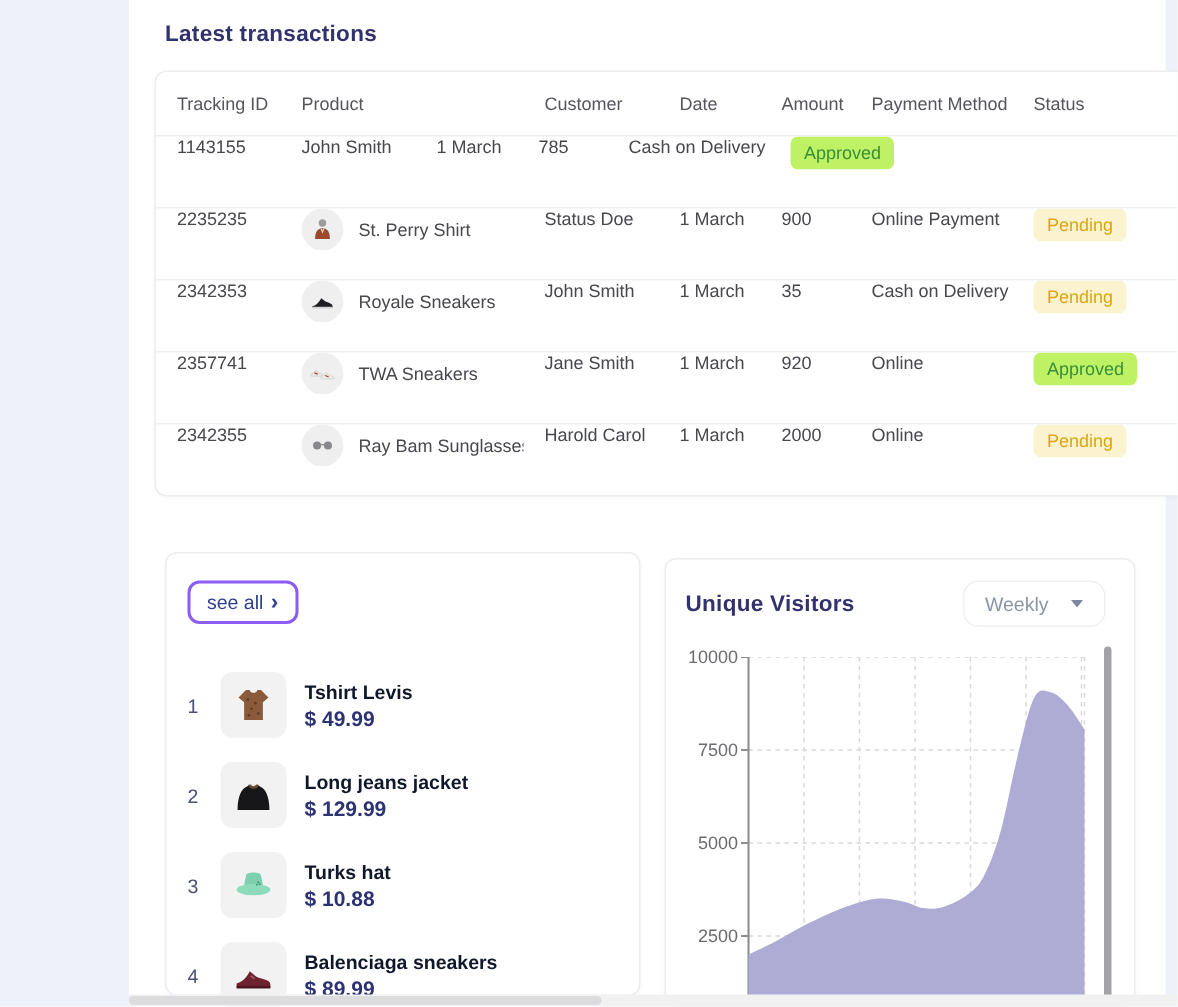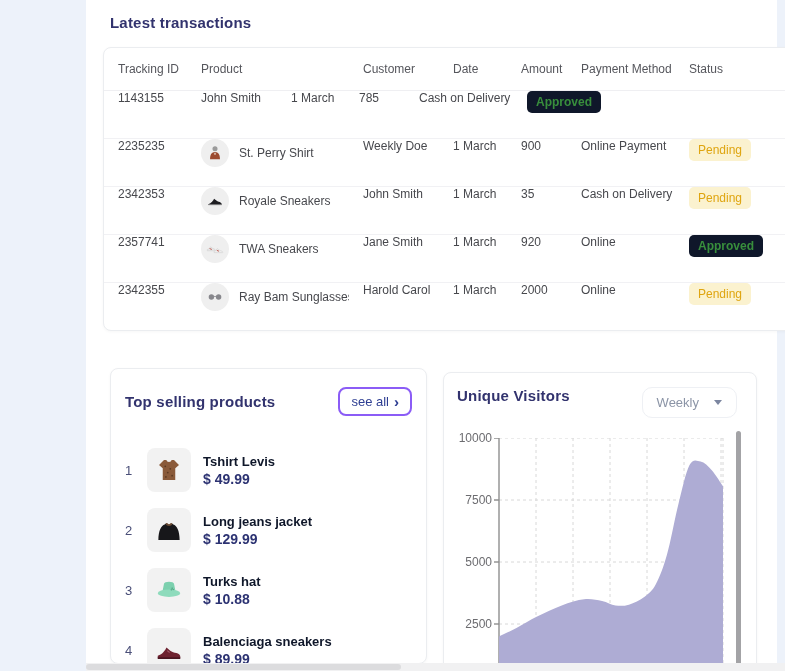--- a/index.html
+++ b/index.html
@@ -17,41 +17,41 @@
   .thead .cell { font-size:12px; color:#55565c; }
   .trow { display:flex; height:48px; align-items:flex-start; border-bottom:1px solid #f1f1f4; }
   .trow:last-child { border-bottom:none; }
   .cell { padding-left:14px; font-size:12px; color:#47484d; white-space:nowrap; overflow:hidden; }
   .c1{width:83px;} .c2{width:162px; display:flex; align-items:center;}
   .c3{width:90px;} .c4{width:68px;} .c5{width:60px;} .c6{width:108px;} .c7{flex:1;}
   .thumb { width:28px; height:28px; border-radius:50%; background:#efefef; display:inline-flex;
            align-items:center; justify-content:center; margin-right:10px; flex:none; }
   .thumb svg { display:block; }
   .badge { display:inline-block; padding:4px 9px; border-radius:5px; font-size:12px; }
-  .badge-approved { background:#0f172a; color:#388e3c;font-weight:bold; }
+  .badge-approved { background:#bef264; color:#388e3c; }
   .badge-pending  { background:#fbf2cf; color:#dfa510; }
 
   
   .products-card { left:24px; top:368px; width:317px; height:296px; padding:18px 14px 0 14px; }
   .card-head { display:flex; align-items:center; justify-content:space-between; }
   .see-all-btn { display:inline-flex; align-items:center; gap:5px; border:2px solid #8b5cf6;
                  background:#fff; border-radius:8px; padding:5px 11px; font-size:13px;
                  color:#2d3d92; cursor:pointer; }
   .see-all-btn .chev { font-size:15px; font-weight:700; line-height:1; }
   .plist { margin-top:24px; }
   .pitem { display:flex; align-items:center; height:60px; }
   .rank { width:22px; font-size:13px; color:#4a4f78; }
   .pthumb { width:44px; height:44px; border-radius:8px; background:#f2f2f2; display:flex;
             align-items:center; justify-content:center; margin-right:12px; flex:none; }
   .pname { font-size:13px; color:#0f172a; line-height:1.45;font-weight:bold; }
   .pprice { font-size:14px; font-weight:700; color:#2c3272; }
 
   
   .visitors-card { left:357px; top:372px; width:314px; height:299px; overflow:hidden; }
-  .visitors-head { display:flex; align-items:flex-start; justify-content:space-between; padding:14px 19px 0 13px; }
+  .visitors-head { display:flex; align-items:center; justify-content:space-between; padding:14px 19px 0 13px; }
   .period-btn { display:inline-flex; align-items:center; gap:15px; border:1px solid #eef0f4;
                 background:#fff; border-radius:10px; padding:7px 14px; font-size:13px;
                 color:#8b94a6; cursor:pointer; }
   .caret-down { width:0; height:0; border-left:4px solid transparent; border-right:4px solid transparent;
                 border-top:5px solid #7c86a0; }
   .chart-wrap { position:absolute; left:0; top:58px; right:0; bottom:0; }
   .ytick { position:absolute; width:44px; text-align:right; font-size:12px; color:#6c6c70; line-height:14px; }
   .ytick:nth-of-type(1){ left:4px; top:0px; }
   .ytick:nth-of-type(2){ left:4px; top:62px; }
   .ytick:nth-of-type(3){ left:4px; top:124px; }
@@ -97,21 +97,21 @@
       <div class="cell c2">
         <span class="thumb">
           <svg width="18" height="18" viewBox="0 0 20 20">
               <circle cx="10" cy="5.2" r="2.8" fill="#9b9b9b"></circle>
               <path d="M4.5 17 C4.5 11.5 6.5 9 10 9 C13.5 9 15.5 11.5 15.5 17 Z" fill="#9c4a2f"></path>
               <path d="M9 9.5 L10 12 L11 9.5" stroke="#e9d9c8" stroke-width="0.8" fill="none"></path>
             </svg>
         </span>
         <span>St. Perry Shirt</span>
       </div>
-      <div class="cell c3">Weekly Doe</div>
+      <div class="cell c3">Status Doe</div>
       <div class="cell c4">1 March</div>
       <div class="cell c5">900</div>
       <div class="cell c6">Online Payment</div>
       <div class="cell c7"><span class="badge badge-pending">Pending</span></div>
     </div>
 
     <div class="trow">
       <div class="cell c1">2342353</div>
       <div class="cell c2">
         <span class="thumb">
@@ -163,21 +163,20 @@
       <div class="cell c3">Harold Carol</div>
       <div class="cell c4">1 March</div>
       <div class="cell c5">2000</div>
       <div class="cell c6">Online</div>
       <div class="cell c7"><span class="badge badge-pending">Pending</span></div>
     </div>
   </div>
 
   <div class="card products-card">
     <div class="card-head">
-      <span class="section-title">Top selling products</span>
       <button class="see-all-btn">
         <span>see all</span>
         <span class="chev">›</span>
       </button>
     </div>
 
     <div class="plist">
       <div class="pitem">
         <span class="rank">1</span>
         <span class="pthumb">

